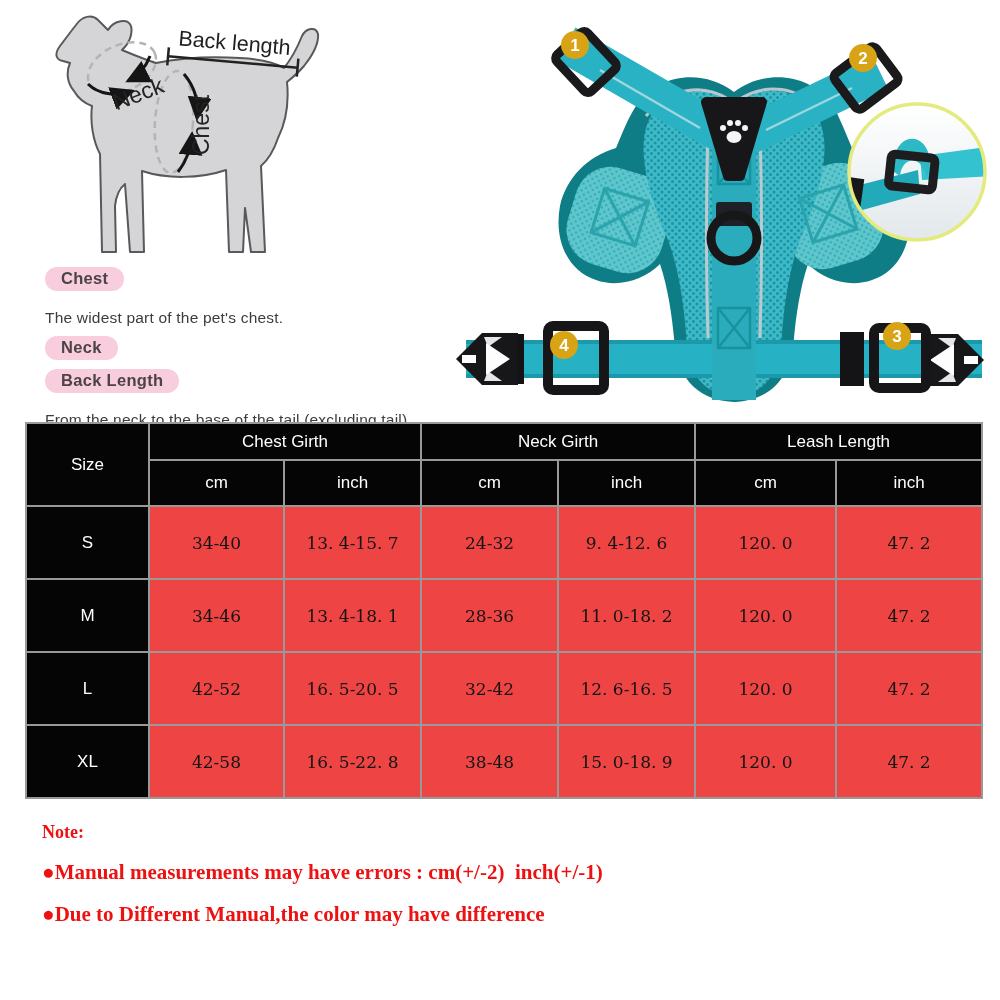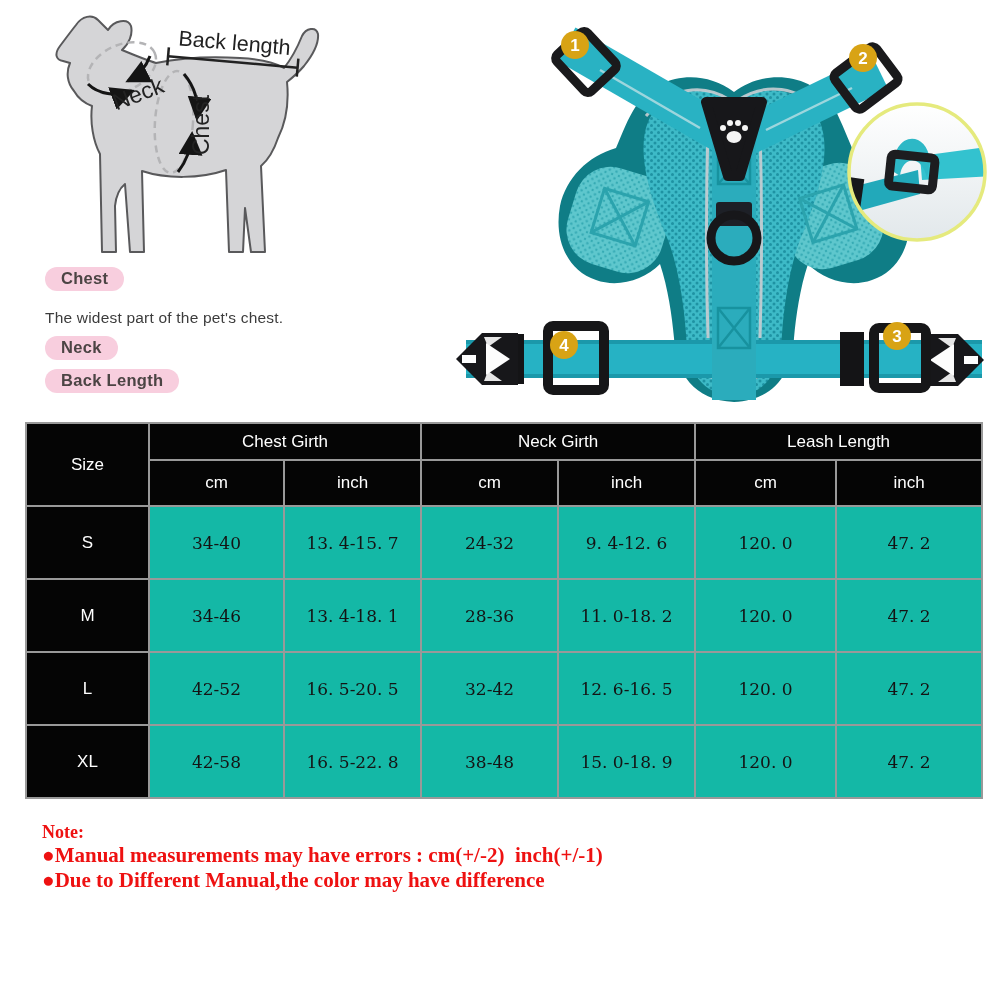--- a/index.html
+++ b/index.html
@@ -21,27 +21,27 @@
   #size-table{position:absolute;left:25px;top:422px;width:956px;border-collapse:collapse;
               table-layout:fixed;}
   #size-table th,#size-table td{border:2px solid #999;text-align:center;vertical-align:middle;
               padding:0;}
   .blk{background:#050505;color:#ffffff;font-weight:normal;font-size:17px;
        font-family:"Liberation Sans",sans-serif;}
   .hrow1{height:37px;}
   .hrow2{height:46px;}
   .drow{height:73px;}
   #size-table td.val{font-family:"DejaVu Serif",serif;font-size:17px;color:#141414;
-       background:#14b8a6;}
+       background:#ef4444;}
 
   
   #note{position:absolute;left:42px;top:822px;width:910px;color:#ee1111;
         font-family:"Liberation Serif",serif;font-weight:bold;}
   .note-title{font-size:18px;}
-  .note-item{font-size:21px;white-space:pre-wrap;}
+  .note-item{font-size:21px;margin-top:17px;white-space:pre-wrap;}
 </style>
 </head>
 <body>
 
 <div id="canvas">
 
   <svg id="dog-diagram" width="350" height="265" viewBox="0 0 350 265">
     <defs>
       <marker id="ah" markerWidth="9" markerHeight="9" refX="7" refY="4" orient="auto">
         <path d="M0,0 L8,4 L0,8 Z" fill="#151515"></path>
@@ -236,20 +236,21 @@
   <div id="definitions">
     <div class="def">
       <span class="pill">Chest</span>
       <div class="desc">The widest part of the pet's chest.</div>
     </div>
     <div class="def">
       <span class="pill">Neck</span>
     </div>
     <div class="def">
       <span class="pill">Back Length</span>
+      <div class="desc">From the neck to the base of the tail (excluding tail).</div>
     </div>
   </div>
 
   <table id="size-table">
     <colgroup>
       <col style="width:123px">
         <col style="width:135px">
         <col style="width:137px">
       <col style="width:137px">
         <col style="width:137px">

